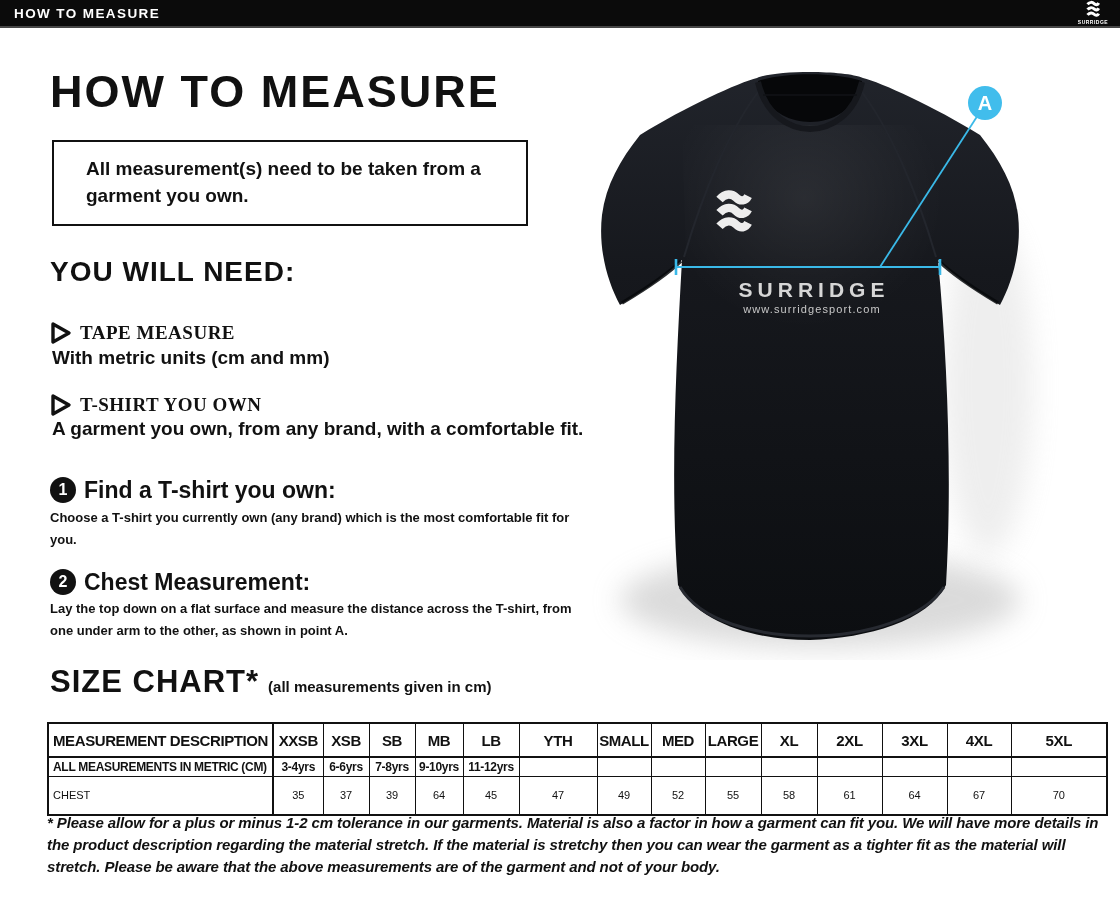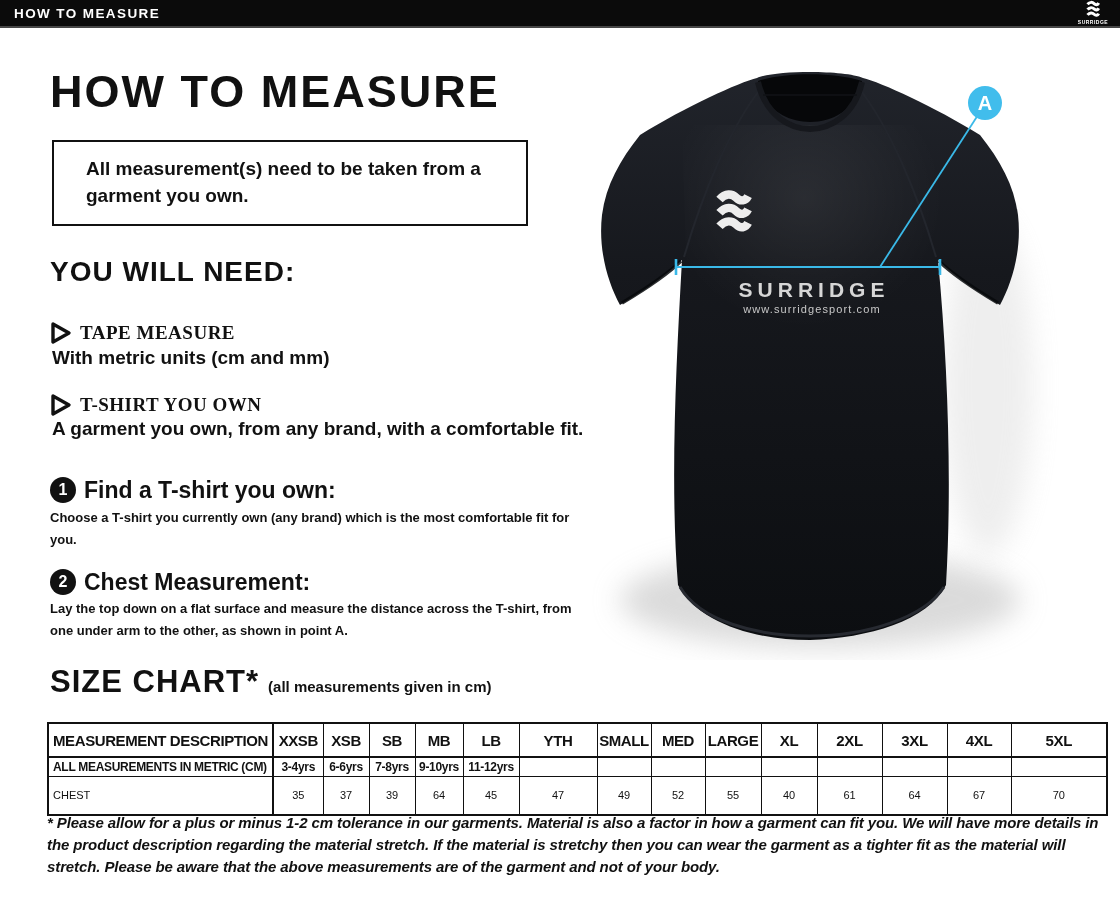--- a/index.html
+++ b/index.html
@@ -188,21 +188,21 @@
       <td class="first">CHEST</td>
       <td>35</td>
       <td>37</td>
       <td>39</td>
       <td>64</td>
       <td>45</td>
       <td>47</td>
       <td>49</td>
       <td>52</td>
       <td>55</td>
-      <td>40</td>
+      <td>58</td>
       <td>61</td>
       <td>64</td>
       <td>67</td>
       <td>70</td>
     </tr>
   </tbody>
     </table>
 </div>
 
 <div class="footnote">* Please allow for a plus or minus 1-2 cm tolerance in our garments. Material is also a factor in how a garment can fit you. We will have more details in the product description regarding the material stretch.  If the material is stretchy then you can wear the garment as a tighter fit as the material will stretch.  Please be aware that the above measurements are of the garment and not of your body.</div>

